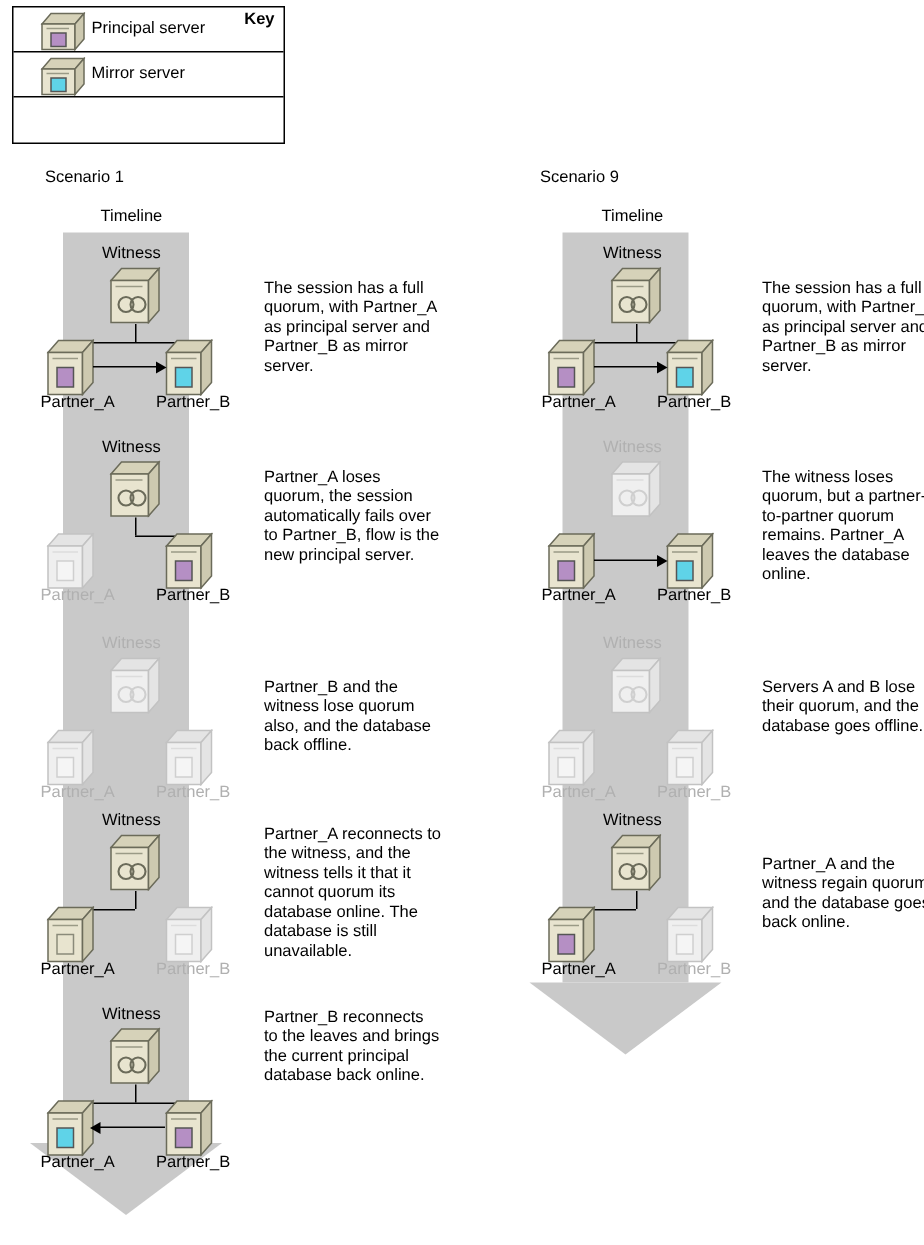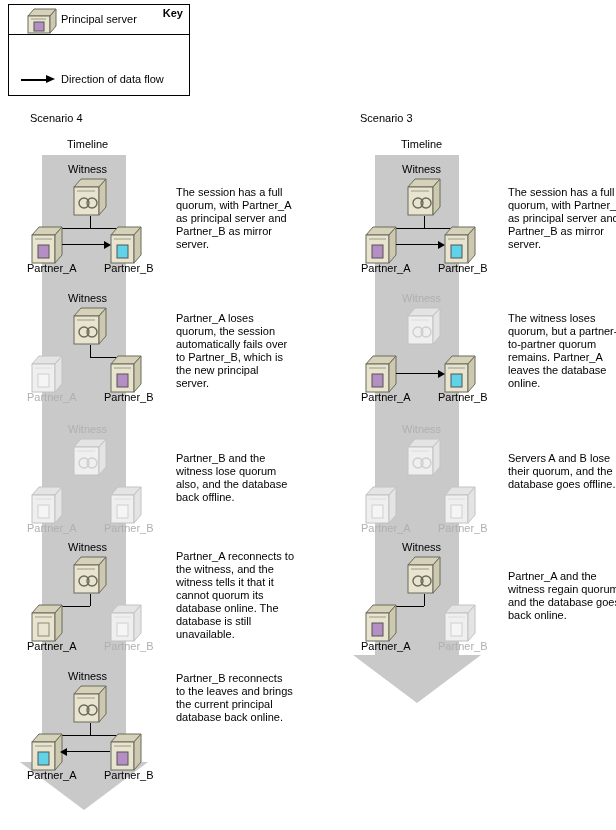--- a/index.html
+++ b/index.html
@@ -183,39 +183,44 @@
         <polygon points="1,8 7,1 29,1 23,8" fill="#d6d2b9" stroke="#6b6b5a" stroke-width="1"></polygon>
         <rect x="1" y="8" width="22" height="17" fill="#e8e4cf" stroke="#6b6b5a" stroke-width="1"></rect>
         <polygon points="23,8 29,1 29,18 23,25" fill="#cdc9b0" stroke="#6b6b5a" stroke-width="1"></polygon>
         <line x1="4" y1="11" x2="19" y2="11" stroke="#9a9a86" stroke-width="1"></line>
         <rect x="7" y="14" width="10" height="9" fill="#b58fc4" stroke="#555" stroke-width="1"></rect>
       </svg>
     </div>
     <div class="key-label">Principal server</div>
   </div>
 
-
-  <div class="key-row r3">
-    <div class="key-arrow-wrap">
-      <div class="key-arrow-line"></div>
-      <div class="key-arrow-head"></div>
+  <div class="key-row r2">
+    <div class="key-icon">
+      <svg width="30" height="26" viewBox="0 0 30 26">
+        <polygon points="1,8 7,1 29,1 23,8" fill="#d6d2b9" stroke="#6b6b5a" stroke-width="1"></polygon>
+        <rect x="1" y="8" width="22" height="17" fill="#e8e4cf" stroke="#6b6b5a" stroke-width="1"></rect>
+        <polygon points="23,8 29,1 29,18 23,25" fill="#cdc9b0" stroke="#6b6b5a" stroke-width="1"></polygon>
+        <line x1="4" y1="11" x2="19" y2="11" stroke="#9a9a86" stroke-width="1"></line>
+        <rect x="7" y="14" width="10" height="9" fill="#5fd3e8" stroke="#555" stroke-width="1"></rect>
+      </svg>
     </div>
-    <div class="key-label">Direction of data flow</div>
-  </div>
-</div>
-
-<div class="scenario-label" style="left:30px; top:112px;">Scenario 4</div>
+    <div class="key-label">Mirror server</div>
+  </div>
+
+</div>
+
+<div class="scenario-label" style="left:30px; top:112px;">Scenario 1</div>
 <div class="timeline-label" style="left:67px; top:138px;">Timeline</div>
 
 <div class="tl-arrow" style="left:20px; top:155px;">
   <div class="tl-shaft" style="height:607px;"></div>
   <div class="tl-head" style="top:607px;"></div>
 </div>
 
-<div class="scenario-label" style="left:360px; top:112px;">Scenario 3</div>
+<div class="scenario-label" style="left:360px; top:112px;">Scenario 9</div>
 <div class="timeline-label" style="left:401px; top:138px;">Timeline</div>
 
 <div class="tl-arrow" style="left:353px; top:155px;">
   <div class="tl-shaft" style="height:500px;"></div>
   <div class="tl-head" style="top:500px;"></div>
 </div>
 
 <div>
   <div class="node-label" style="left:68px; top:163px;">Witness</div>
   <div class="witness" style="left:73px; top:178px;">
@@ -292,21 +297,21 @@
       <rect x="1" y="9" width="23" height="28" fill="#e8e4cf" stroke="#6b6b5a" stroke-width="1"></rect>
       <polygon points="24,9 31,1 31,29 24,37" fill="#cdc9b0" stroke="#6b6b5a" stroke-width="1"></polygon>
       <line x1="4" y1="13" x2="21" y2="13" stroke="#9a9a86" stroke-width="1"></line>
       <rect x="7" y="19" width="11" height="13" fill="#b58fc4" stroke="#555" stroke-width="1"></rect>
     </svg>
   </div>
 
   <div class="node-label off" style="left:27px; top:391px;">Partner_A</div>
   <div class="node-label" style="left:104px; top:391px;">Partner_B</div>
 
-  <div class="desc" style="left:176px; top:312px;">Partner_A loses quorum, the session automatically fails over to Partner_B, which is the new principal server.</div>
+  <div class="desc" style="left:176px; top:312px;">Partner_A loses quorum, the session automatically fails over to Partner_B, flow is the new principal server.</div>
 </div>
 
 <div>
   <div class="node-label off" style="left:68px; top:423px;">Witness</div>
   <div class="witness off" style="left:73px; top:438px;">
     <svg width="34" height="38" viewBox="0 0 34 38">
       <polygon points="1,9 8,1 33,1 26,9" fill="#e4e4e4" stroke="#c2c2c2" stroke-width="1"></polygon>
       <rect x="1" y="9" width="25" height="28" fill="#efefef" stroke="#c2c2c2" stroke-width="1"></rect>
       <polygon points="26,9 33,1 33,29 26,37" fill="#e4e4e4" stroke="#c2c2c2" stroke-width="1"></polygon>
       <line x1="4" y1="13" x2="22" y2="13" stroke="#dcdcdc" stroke-width="1"></line>

